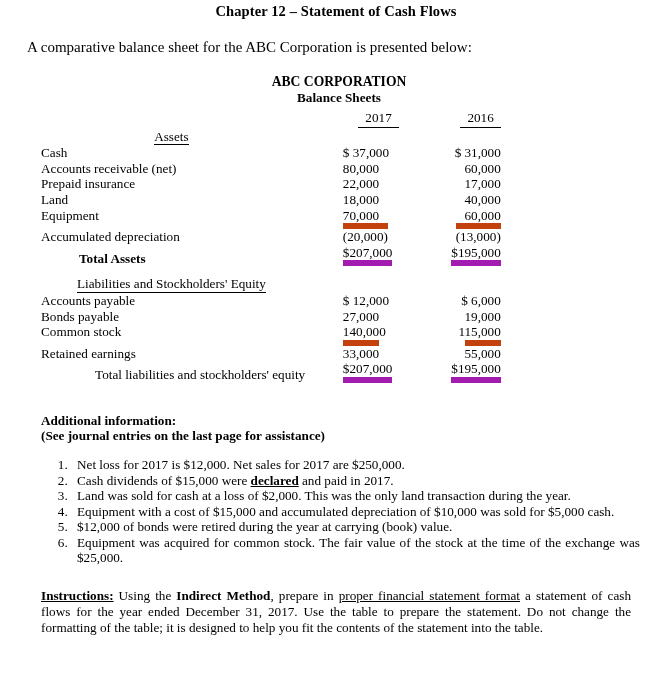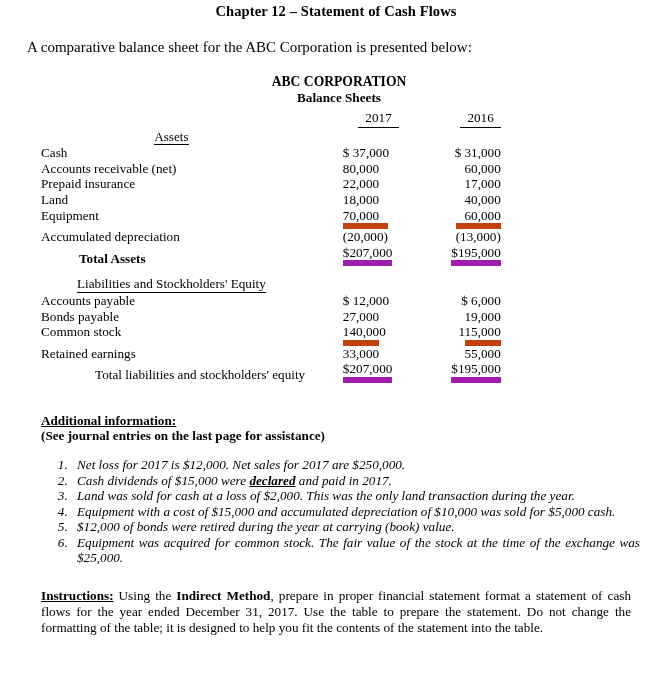--- a/index.html
+++ b/index.html
@@ -114,46 +114,44 @@
   }
   .sp-gap { height: 9px; line-height: 9px; font-size: 1px; }
 
   
   .addl {
     margin: 30px 0 0 41px;
     font-size: 13.2px;
   }
   .addl-head {
     font-weight: bold;
-    text-decoration: underline;
     display: block;
     line-height: 15.5px;
   }
   .addl-sub {
     font-weight: bold;
     display: block;
     line-height: 15.5px;
   }
 
   ol.facts {
     margin: 13px 0 0 0;
     padding-left: 30px;
     font-size: 13.2px;
   }
   ol.facts li {
     line-height: 15.6px;
     padding-left: 6px;
     margin-bottom: 0px;
     text-align: justify;
     padding-right: 32px;
-    font-style: italic;
   }
   .b { font-weight: bold; margin-top: 36px; }
   .bu { font-weight: bold; text-decoration: underline; }
-  .u { }
+  .u { text-decoration: underline; }
 
   
   .instructions {
     margin: 22px 41px 0 41px;
     font-size: 13.2px;
     line-height: 15.8px;
     text-align: justify;
   }
 </style>
 </head>

